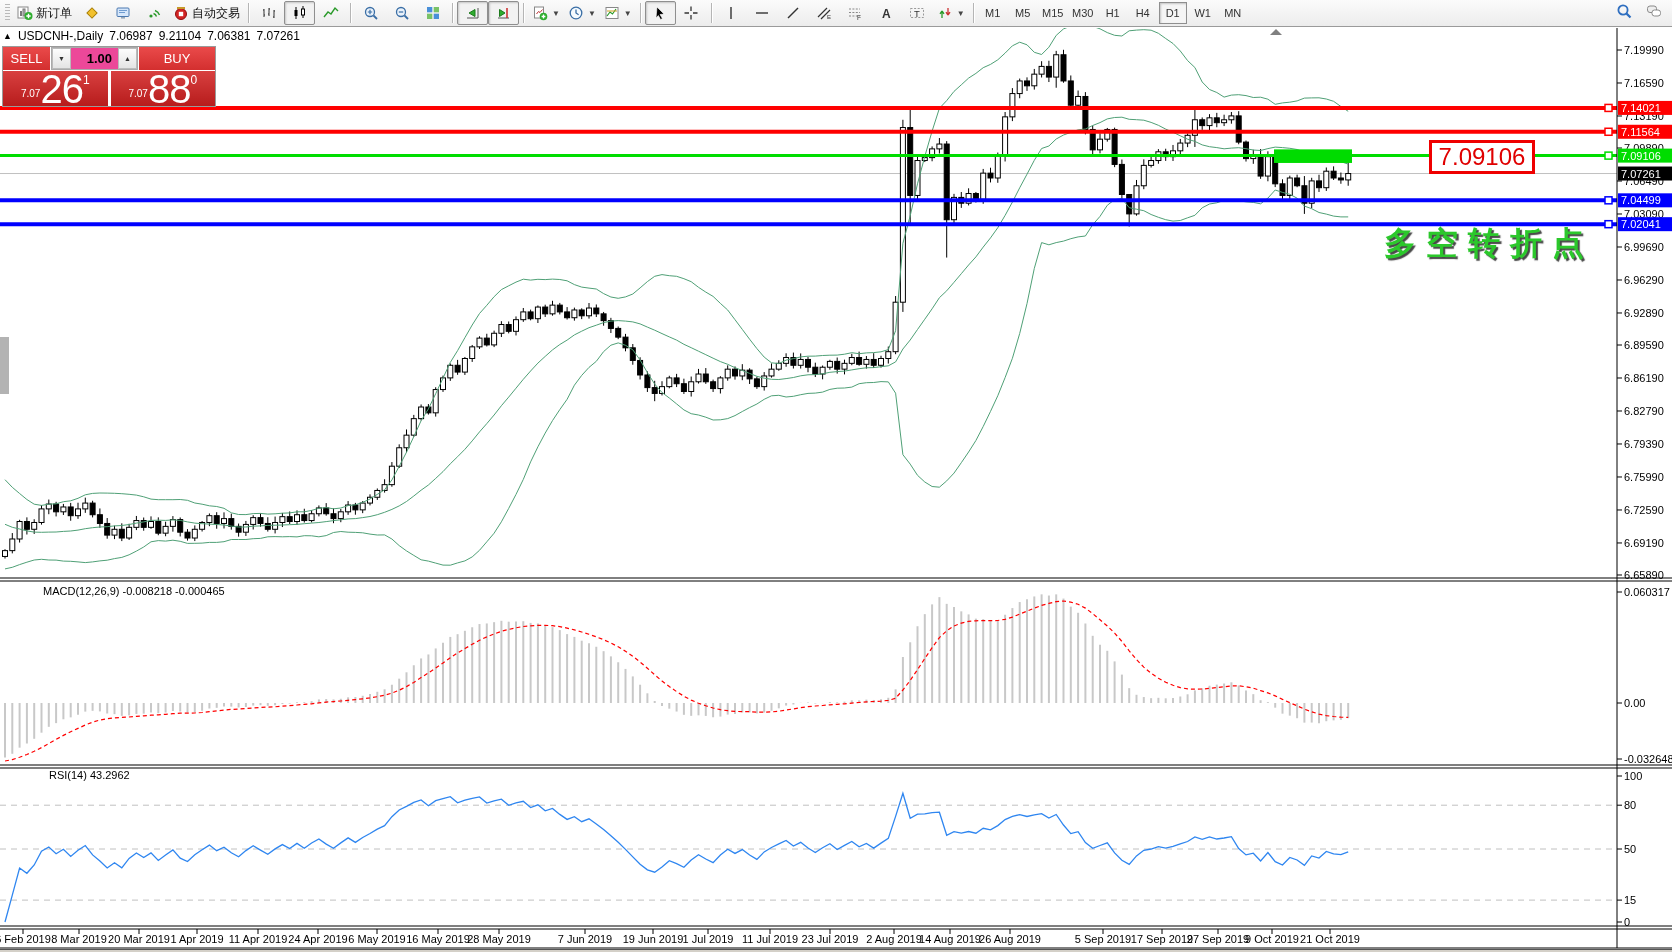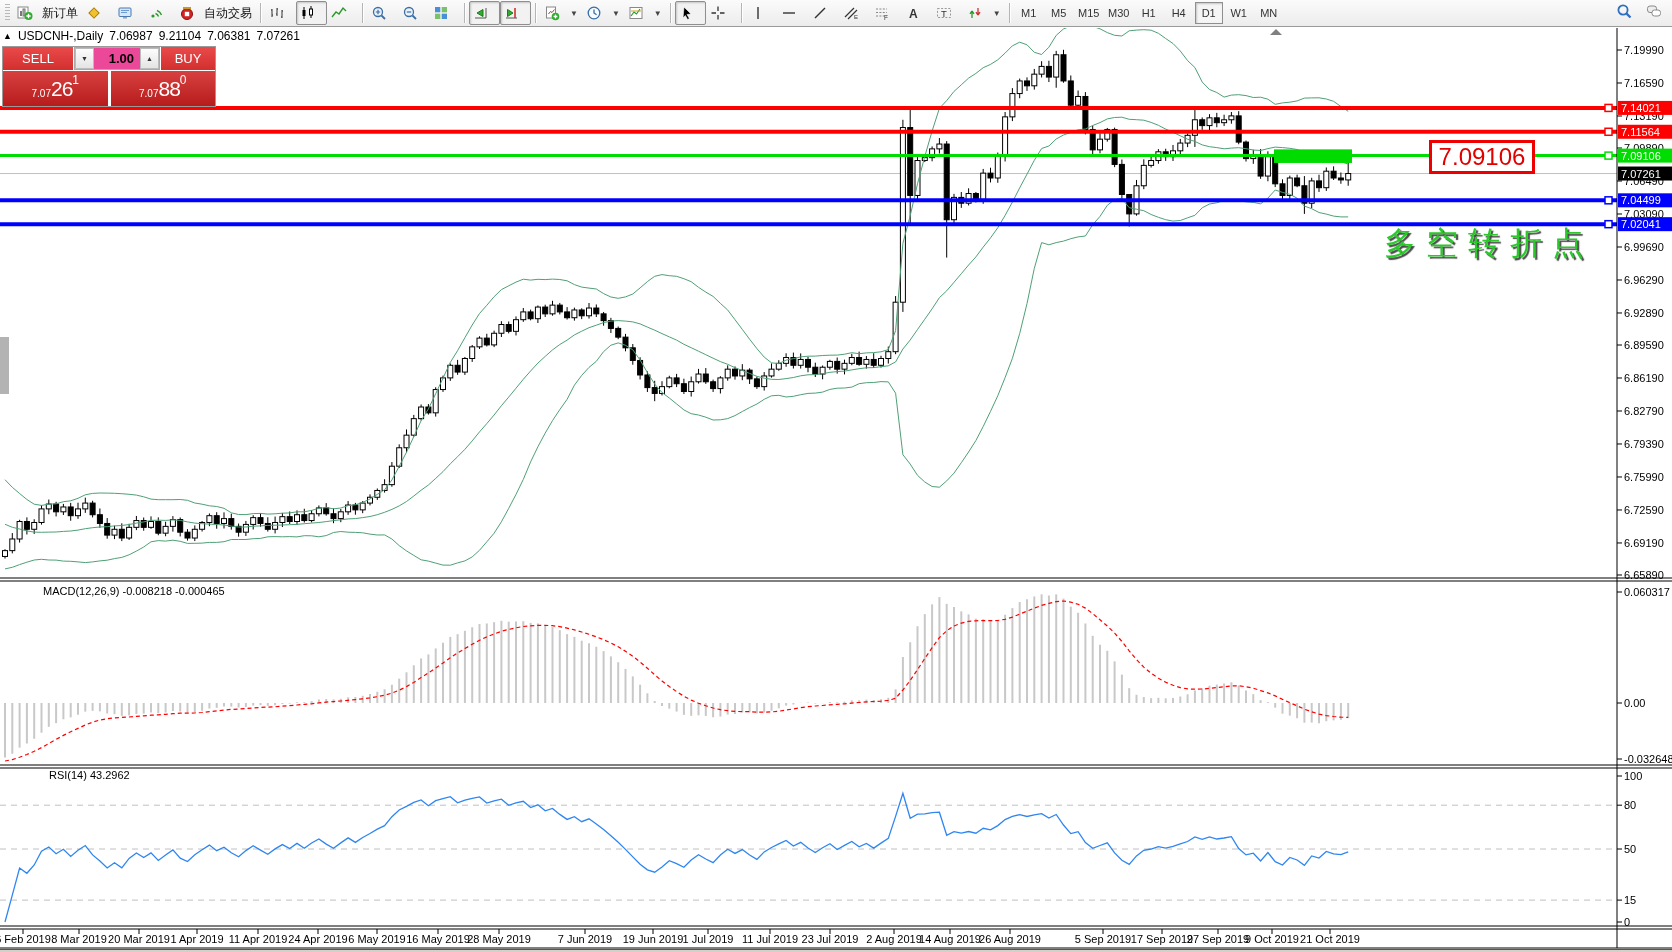--- a/index.html
+++ b/index.html
@@ -5,59 +5,59 @@
   html,body{margin:0;padding:0;}
   body{width:1672px;height:952px;overflow:hidden;position:relative;background:#fff;
        font-family:"Liberation Sans",sans-serif;-webkit-font-smoothing:none;}
   
   #toolbar{position:absolute;top:0;left:0;width:1672px;height:27px;
     background:linear-gradient(#fbfbfb,#ececec);border-bottom:1px solid #9a9a9a;
     display:flex;align-items:center;box-sizing:border-box;padding-left:2px;}
   .tb-grip{width:5px;height:18px;margin:0 3px;
     background:repeating-linear-gradient(180deg,#b9b9b9 0 1px,rgba(0,0,0,0) 1px 3px);}
   .tb-sep{width:1px;height:20px;background:#b5b5b5;box-shadow:1px 0 0 #fff;margin:0 4px;}
-  .tb-btn{height:22px;min-width:23px;display:inline-flex;align-items:center;
-    gap:9px;padding:0 3px;border:1px solid rgba(0,0,0,0);border-radius:2px;font-size:12px;color:#111;cursor:default;}
+  .tb-btn{height:22px;min-width:23px;display:inline-flex;align-items:center;justify-content:center;
+    gap:3px;padding:0 3px;border:1px solid rgba(0,0,0,0);border-radius:2px;font-size:12px;color:#111;cursor:default;}
   .tb-btn.pressed{background:#f2f2f2;border:1px solid #8f8f8f;box-shadow:inset 1px 1px 2px rgba(0,0,0,.18);}
   .tb-btn .caret{font-size:8px;color:#444;margin-left:1px;}
   .tb-btn svg{display:block}
   .tf-btn{height:20px;min-width:26px;display:inline-flex;align-items:center;justify-content:center;
     font-size:11px;font-weight:normal;color:#333;border:1px solid rgba(0,0,0,0);margin:0 1px;}
   .tf-btn.pressed{background:#f5f5f5;border:1px solid #8f8f8f;box-shadow:inset 1px 1px 2px rgba(0,0,0,.2);}
   #tb-right{margin-left:auto;margin-right:10px;display:flex;gap:14px;align-items:center;}
   
   #quote-header{position:absolute;top:29px;left:3px;font-size:12px;color:#000;display:flex;gap:6px;align-items:center;z-index:5;}
   #quote-header .tri{font-size:9px;}
   #quote-header b{font-weight:normal;}
   
   #trade-panel{position:absolute;top:46px;left:2px;width:212px;z-index:6;border:1px solid #9a9a9a;background:#fff;}
   #tp-row1{display:flex;height:23px;}
   .tp-btn{background:linear-gradient(#ea4a4a,#d32f2f);color:#fff;font-size:13px;display:flex;
     align-items:center;justify-content:center;cursor:pointer;}
-  #tp-sell-btn{width:70px;}
-  #tp-buy-btn{width:54px;}
+  #tp-sell-btn{width:47px;}
+  #tp-buy-btn{width:76px;}
   #tp-spin{flex:1;display:flex;border:1px solid #aaa;box-sizing:border-box;background:#ec4899;margin:0 1px;}
   .spin-btn{width:17px;display:flex;align-items:center;justify-content:center;font-size:7px;color:#333;
     background:linear-gradient(#fdfdfd,#e4e4e4);border:1px solid #bbb;cursor:pointer;}
   #tp-volume{flex:1;display:flex;align-items:center;justify-content:flex-end;padding-right:6px;
     font-size:13px;font-weight:bold;color:#000;}
   #tp-row2{display:flex;height:35px;margin-top:1px;}
   .tp-price{flex:1;background:linear-gradient(#d84040,#b71c1c);color:#fff;display:flex;align-items:flex-end;
     justify-content:center;padding-bottom:2px;cursor:pointer;}
   .tp-price .small{font-size:10px;line-height:20px;}
-  .tp-price .big{font-size:21px;line-height:30px;letter-spacing:-1px;}
+  .tp-price .big{font-size:40px;line-height:30px;letter-spacing:-1px;}
   .tp-price .sup{font-size:12px;line-height:12px;align-self:flex-start;margin-top:3px;}
   #tp-row2 .gap{width:3px;background:#fff;}
   
   #gray-marker{position:absolute;left:0;top:337px;width:9px;height:57px;background:#b3b3b3;z-index:4;}
   #macd-label{position:absolute;left:3px;top:585px;font-size:11px;color:#000;z-index:5;padding-left:40px;}
   #rsi-label{position:absolute;left:3px;top:769px;font-size:11px;color:#000;z-index:5;padding-left:46px;}
   #price-callout{position:absolute;left:1429px;top:140px;width:100px;height:28px;background:#fff;
     border:3px solid #ef0000;color:#e00000;font-size:24px;line-height:28px;text-align:center;z-index:6;}
-  #cn-annotation{position:absolute;left:1384px;top:222px;width:235px;font-size:32px;font-weight:normal;
+  #cn-annotation{position:absolute;left:1384px;top:222px;width:235px;font-size:32px;font-weight:bold;
     color:#2bc82b;letter-spacing:10px;white-space:nowrap;text-shadow:2px 2px 1px rgba(40,40,40,.85);z-index:6;}
   #chart-svg{position:absolute;top:28px;left:0;z-index:1;}
   #bottom-strip{position:absolute;left:0;top:949px;width:1672px;height:3px;background:#d4d0c8;border-top:1px solid #555;}
 </style>
 </head>
 <body>
 
 <div id="toolbar">
     <div class="tb-grip"></div>
     <div class="tb-btn">

